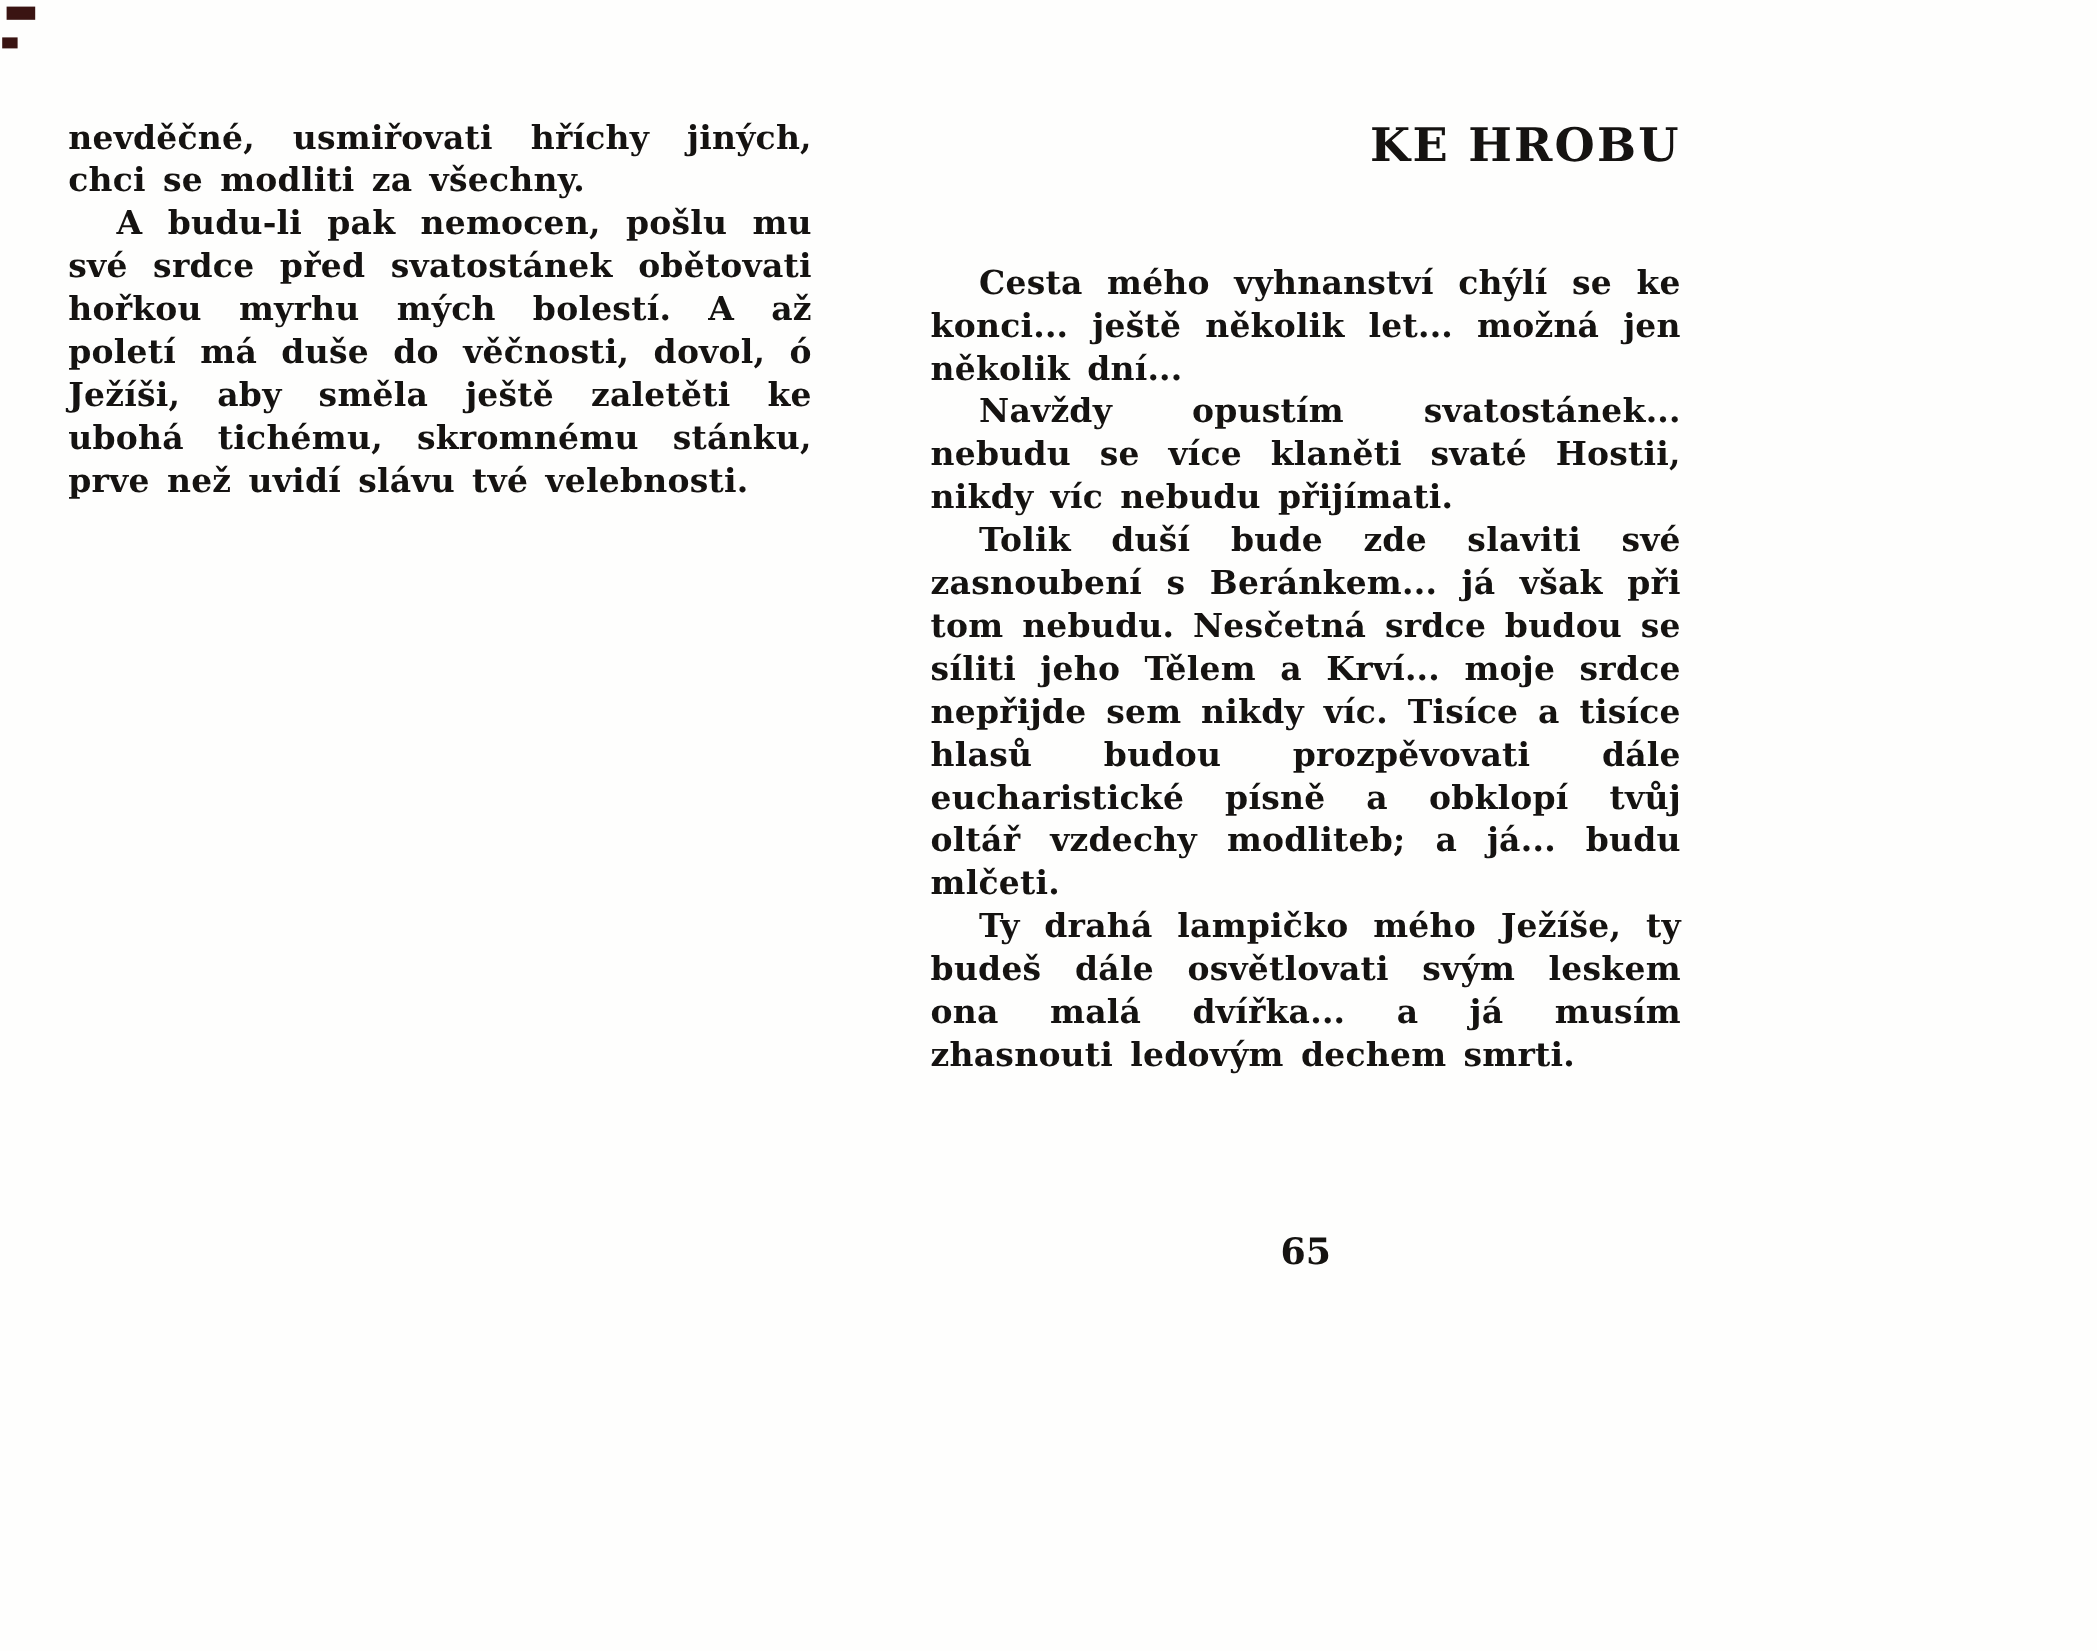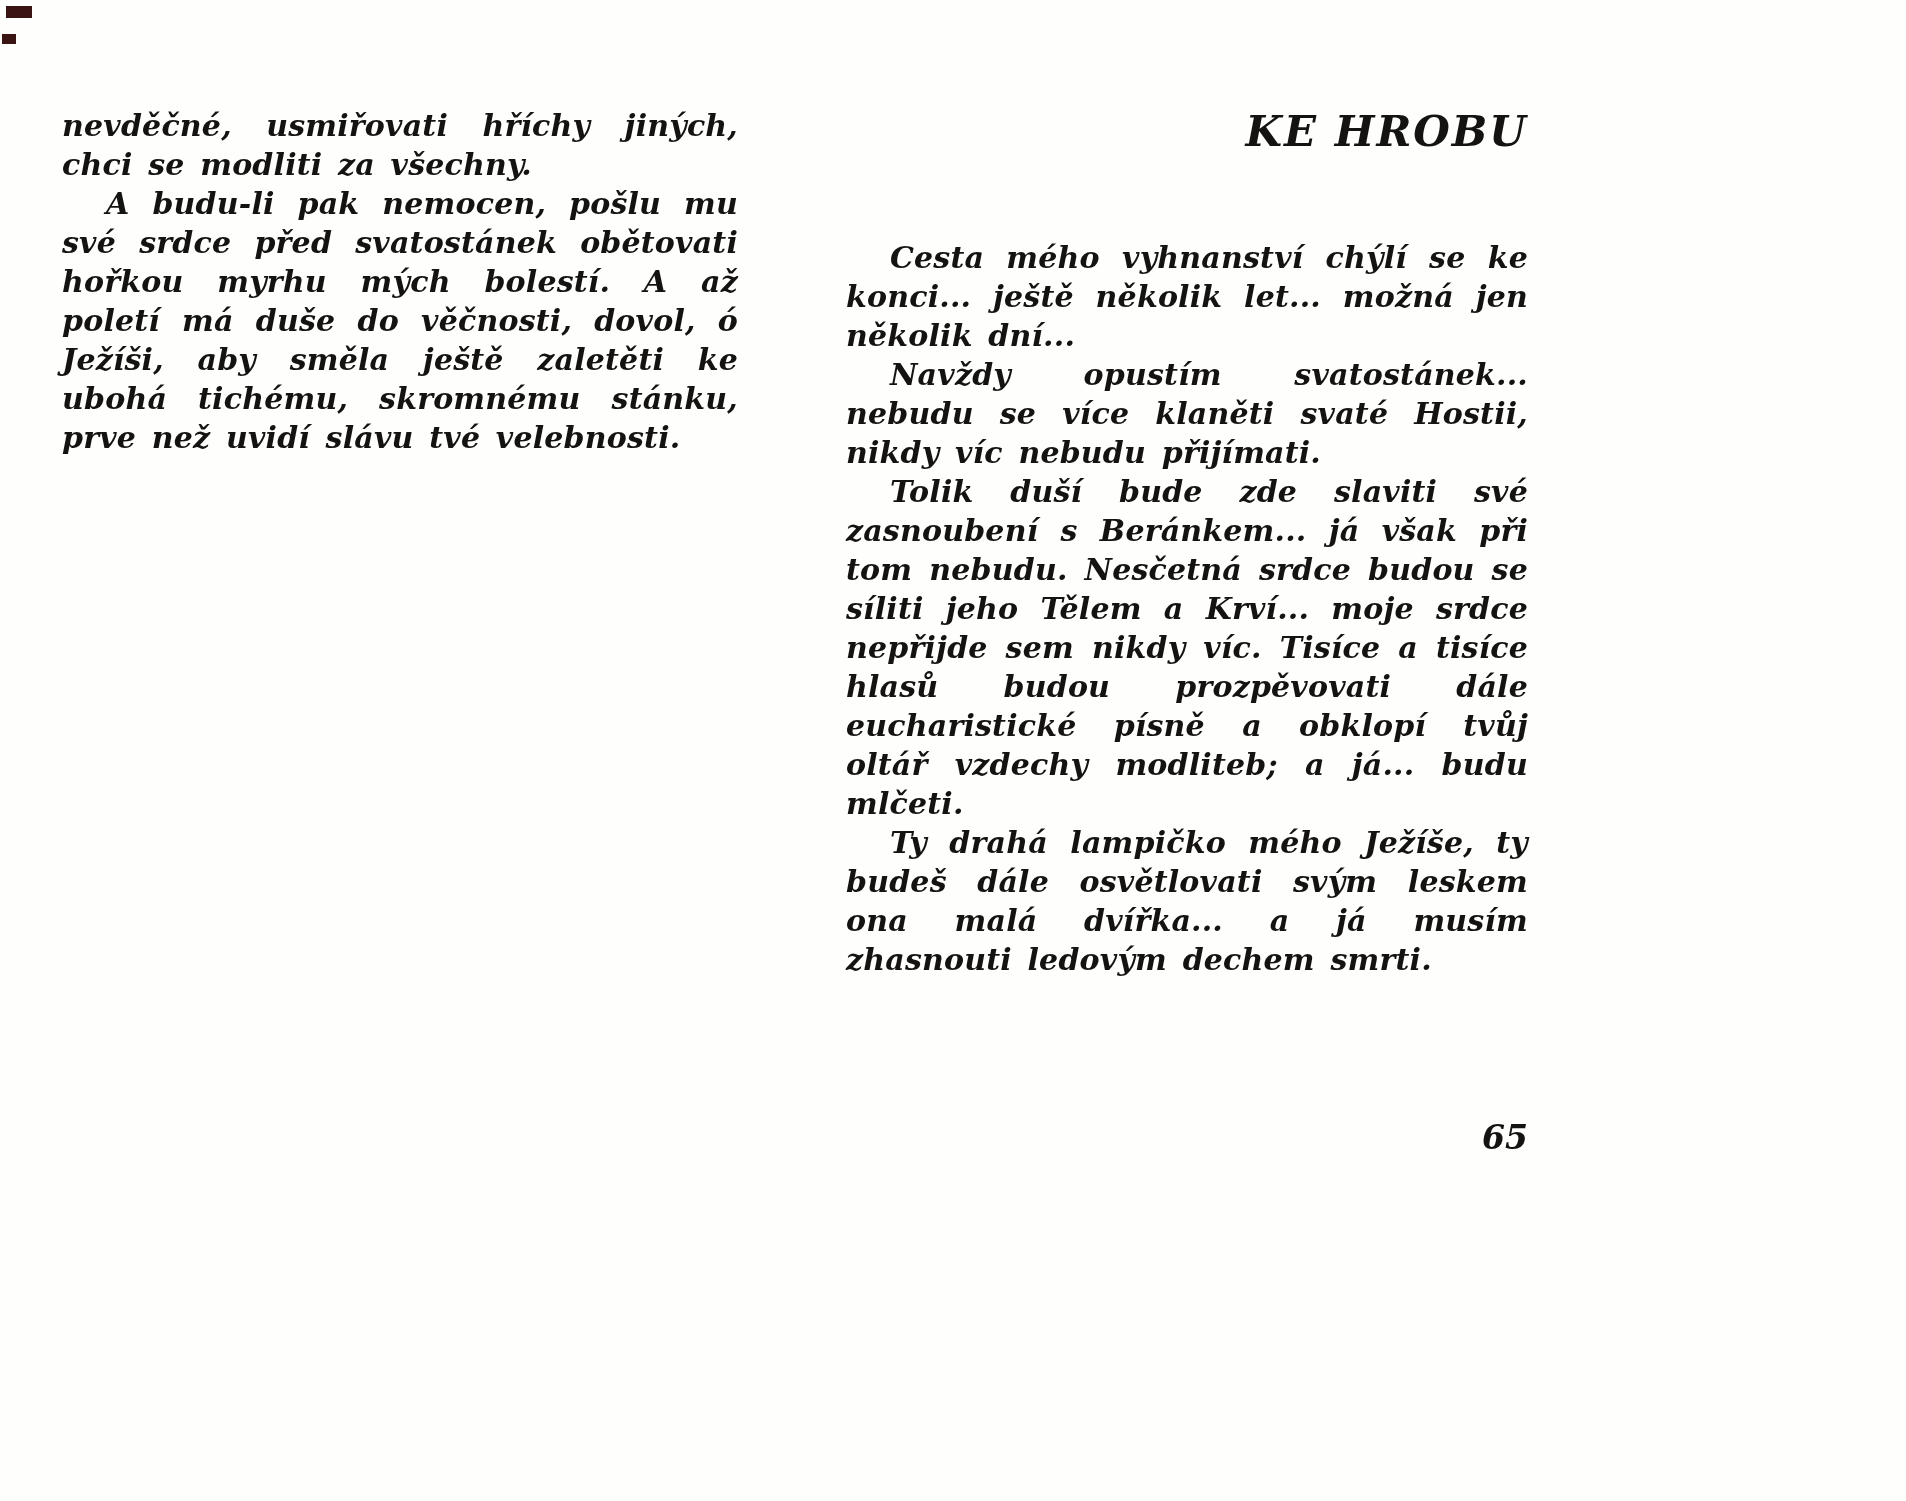--- a/index.html
+++ b/index.html
@@ -12,21 +12,20 @@
     background: #fefefd;
     position: relative;
     font-family: "DejaVu Serif", "Liberation Serif", serif;
     font-weight: 700;
     color: #151311;
     overflow: hidden;
   }
   .spread {
     position: absolute;
     inset: 0;
-    font-style: italic;
   }
   .page-col {
     position: absolute;
     top: 106px;
   }
   .page-col.left {
     left: 62px;
     width: 676px;
   }
   .page-col.right {
@@ -50,21 +49,21 @@
     line-height: 52px;
     text-align: right;
     letter-spacing: 2px;
     font-weight: 700;
   }
   .page-number {
     position: absolute;
     left: 846px;
     top: 1118px;
     width: 682px;
-    text-align: right;
+    text-align: center;
     font-size: 33px;
     font-weight: 700;
   }
   .artifact {
     position: absolute;
     background: #3a1412;
   }
   .artifact.a1 { left: 6px;  top: 6px;  width: 26px; height: 12px; }
   .artifact.a2 { left: 2px;  top: 34px; width: 14px; height: 10px; }
 </style>

